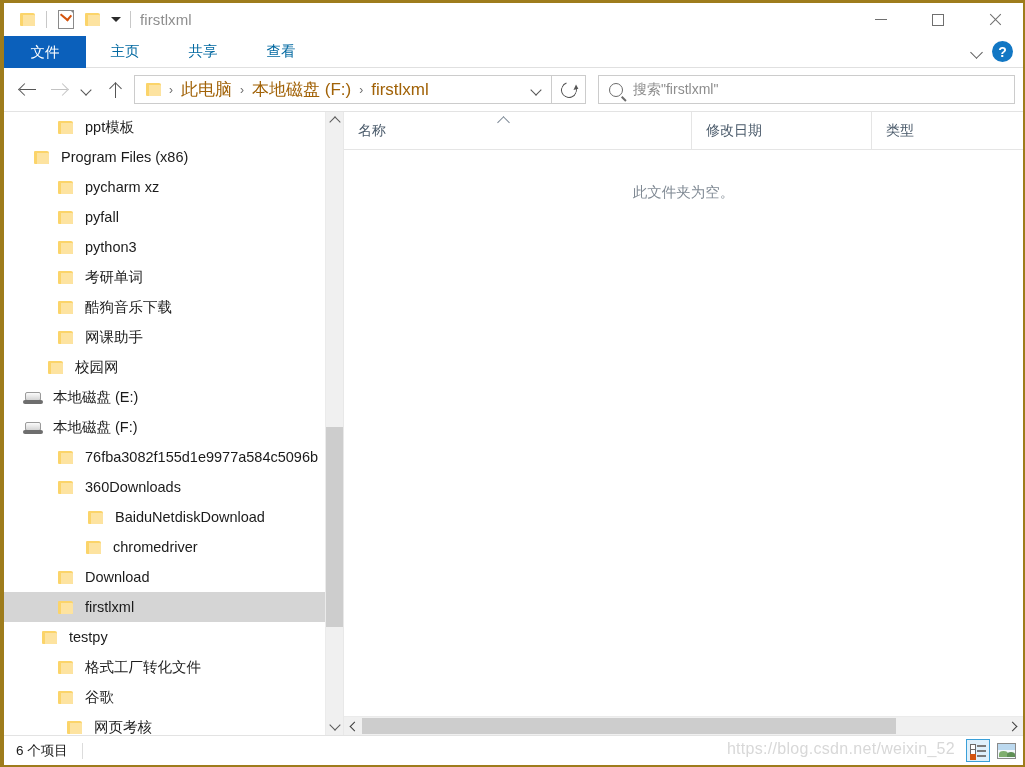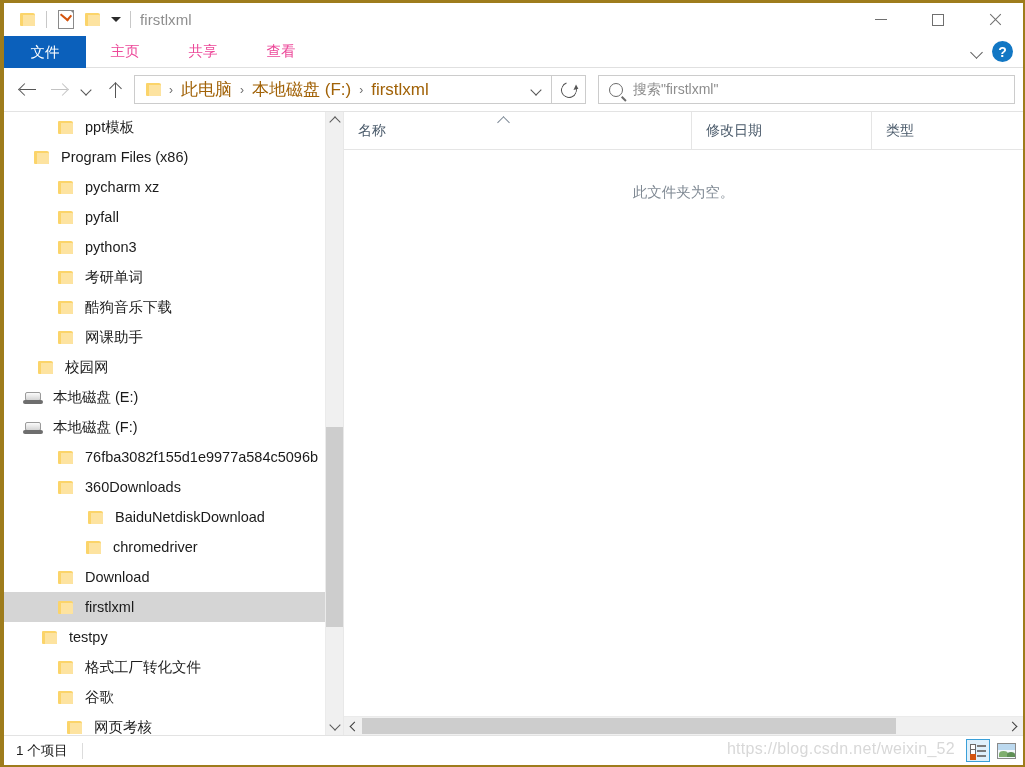--- a/index.html
+++ b/index.html
@@ -169,21 +169,21 @@
     display: flex;
     align-items: stretch;
     position: relative;
     border-bottom: 1px solid #dededé;
   }
   .tab {
     display: flex;
     align-items: center;
     justify-content: center;
     font-size: 14.5px;
-    color: #ec4899;
+    color: #0369a1;
     padding: 0 18px;
     min-width: 42px;
     cursor: default;
   }
   .tab.file {
     background: #0b60bb;
     color: #ffffff;
     padding: 16px 20px;
   }
   .ribbon-right {
@@ -874,21 +874,21 @@
           </div>
           <div class="navitem" style="padding-left: 50px;">
             <span class="ico">
               <span class="folder-ico">
                 <span class="back"></span>
                 <span class="front"></span>
               </span>
             </span>
             <span>网课助手</span>
           </div>
-          <div class="navitem" style="padding-left: 30px;">
+          <div class="navitem" style="padding-left: 40px;">
             <span class="ico">
               <span class="folder-ico">
                 <span class="back"></span>
                 <span class="front"></span>
               </span>
             </span>
             <span>校园网</span>
           </div>
           <div class="navitem" style="padding-left: 18px;">
             <span class="ico">
@@ -1022,21 +1022,21 @@
       <div class="emptymsg">此文件夹为空。</div>
       <div class="hscroll">
         <div class="hs-arrow hs-left"></div>
         <div class="hthumb"></div>
         <div class="hs-arrow hs-right" style="position:absolute;right:0;"></div>
       </div>
     </div>
   </div>
 
   <div class="statusbar">
-    <div class="status-text">1 个项目</div>
+    <div class="status-text">6 个项目</div>
     <div class="status-sep"></div>
     <div class="watermark">https://blog.csdn.net/weixin_52</div>
     <div class="viewbtns">
       <div class="viewbtn active">
         <div class="details-ico">
           <i class="sq" style="top:0;"></i>
             <i class="ln" style="top:1.5px;"></i>
           <i class="sq" style="top:5px;"></i>
             <i class="ln" style="top:6.5px;"></i>
           <i class="sq" style="top:10px;background:#d4540e;border-color:#d4540e;"></i>

